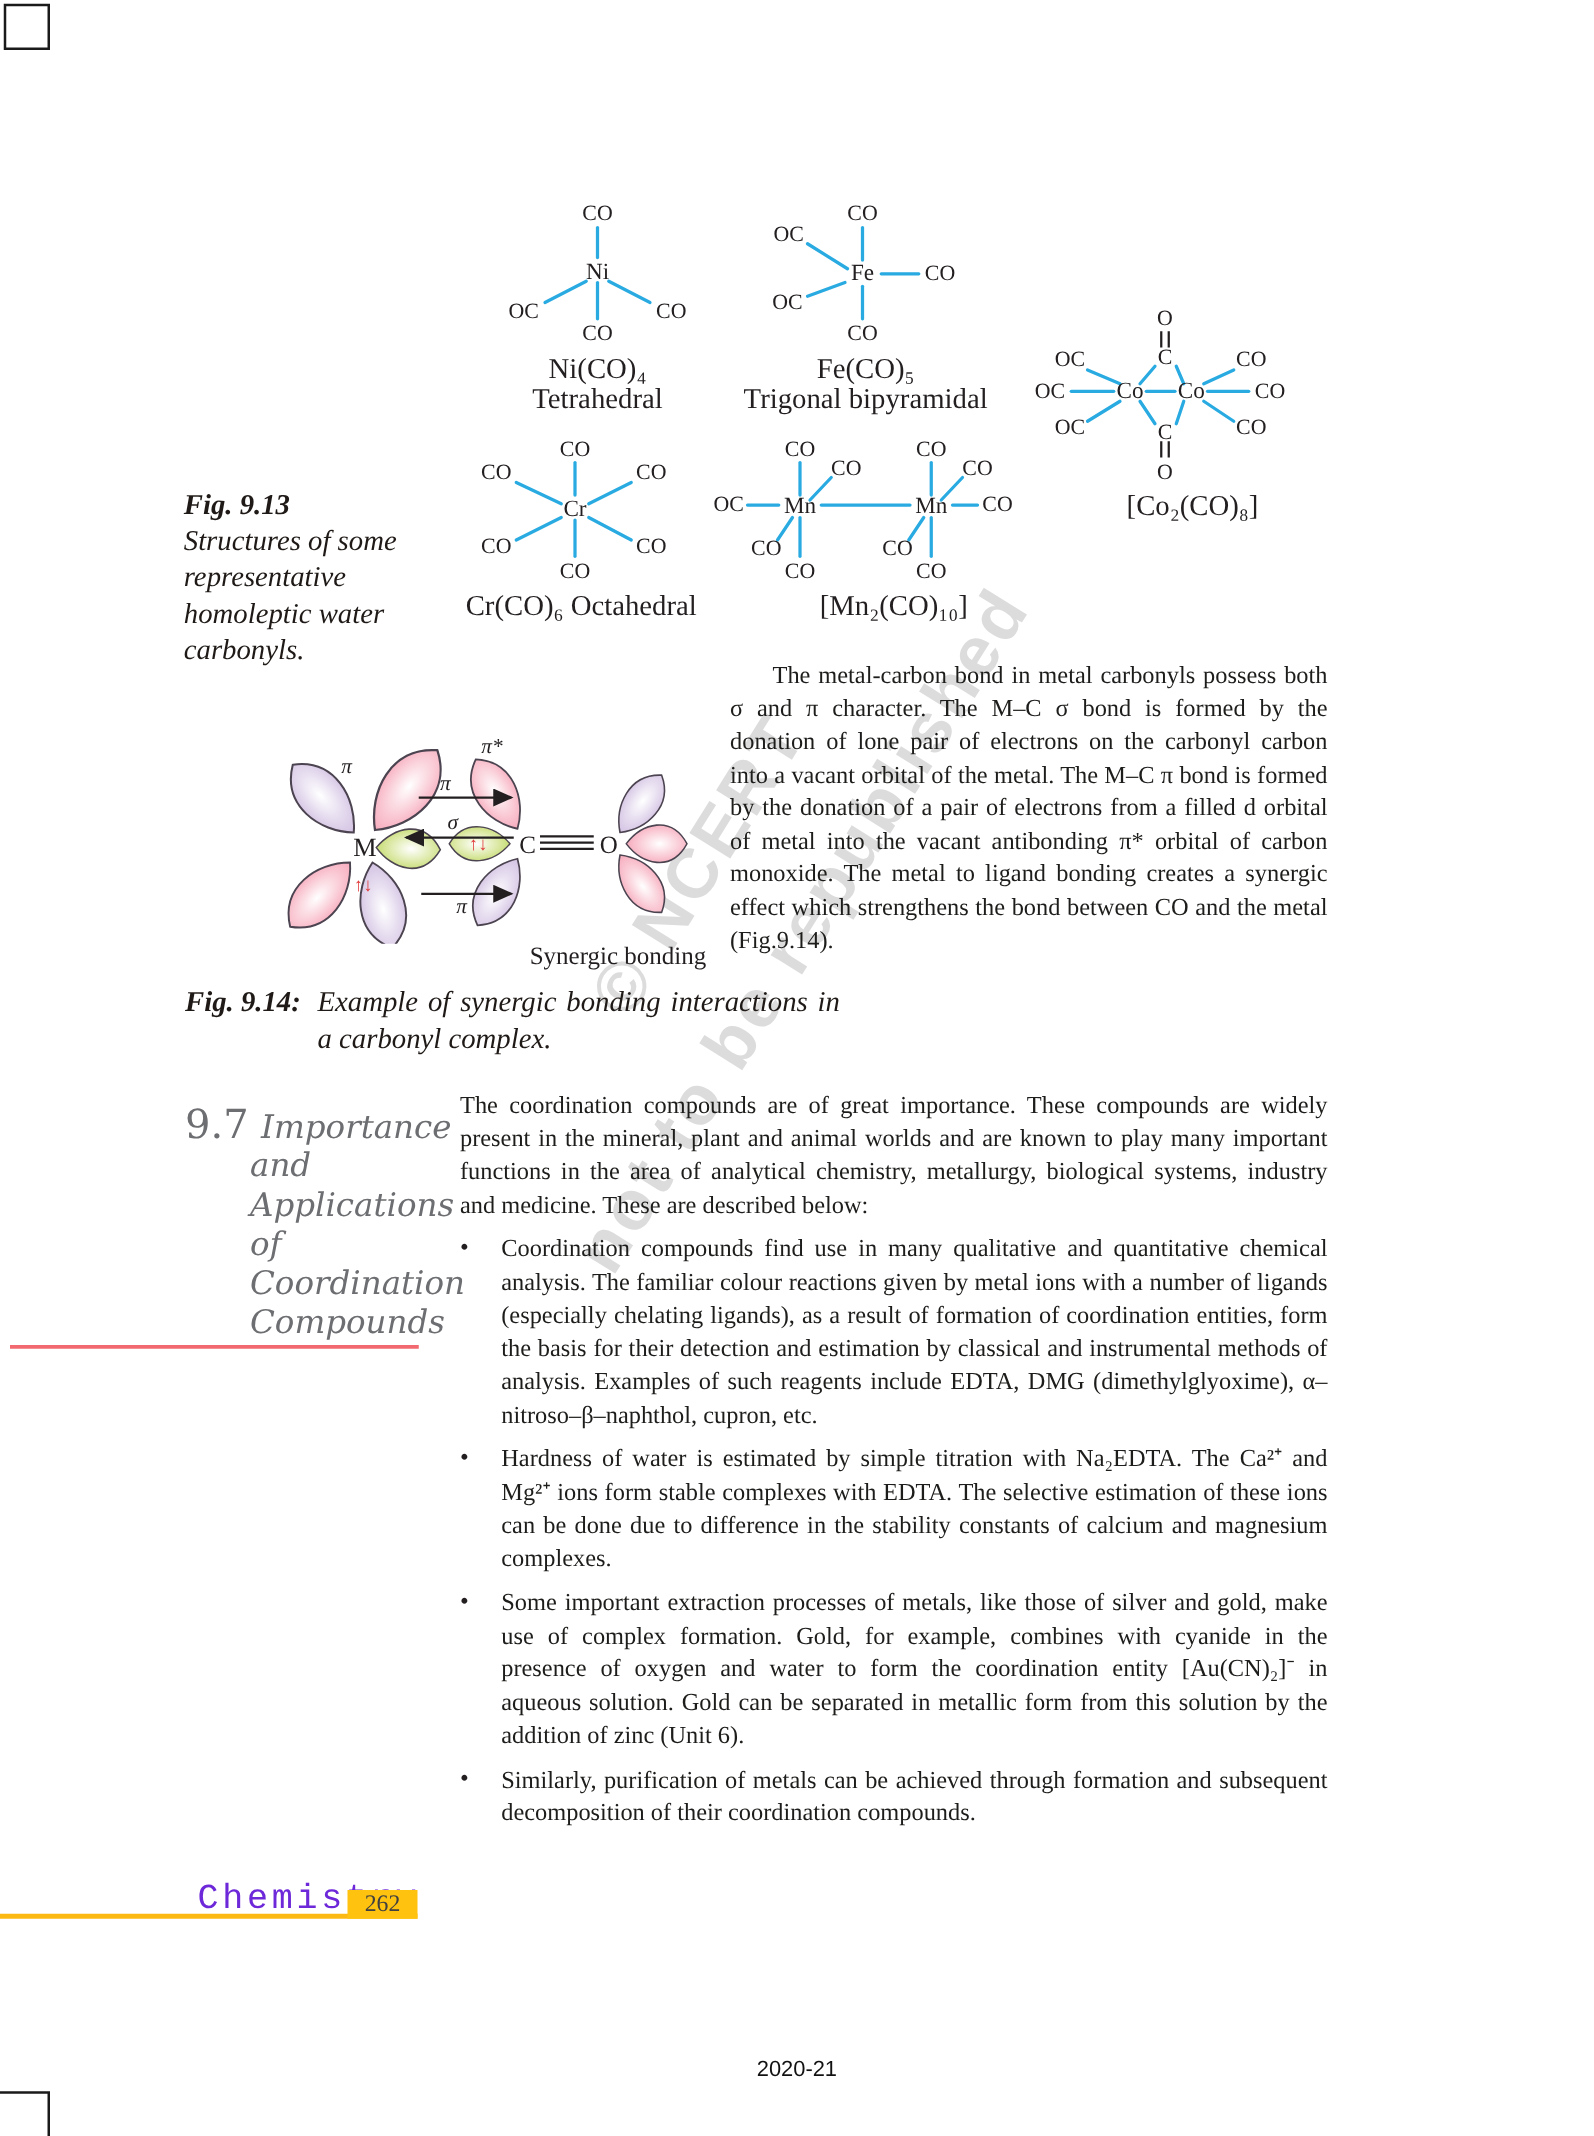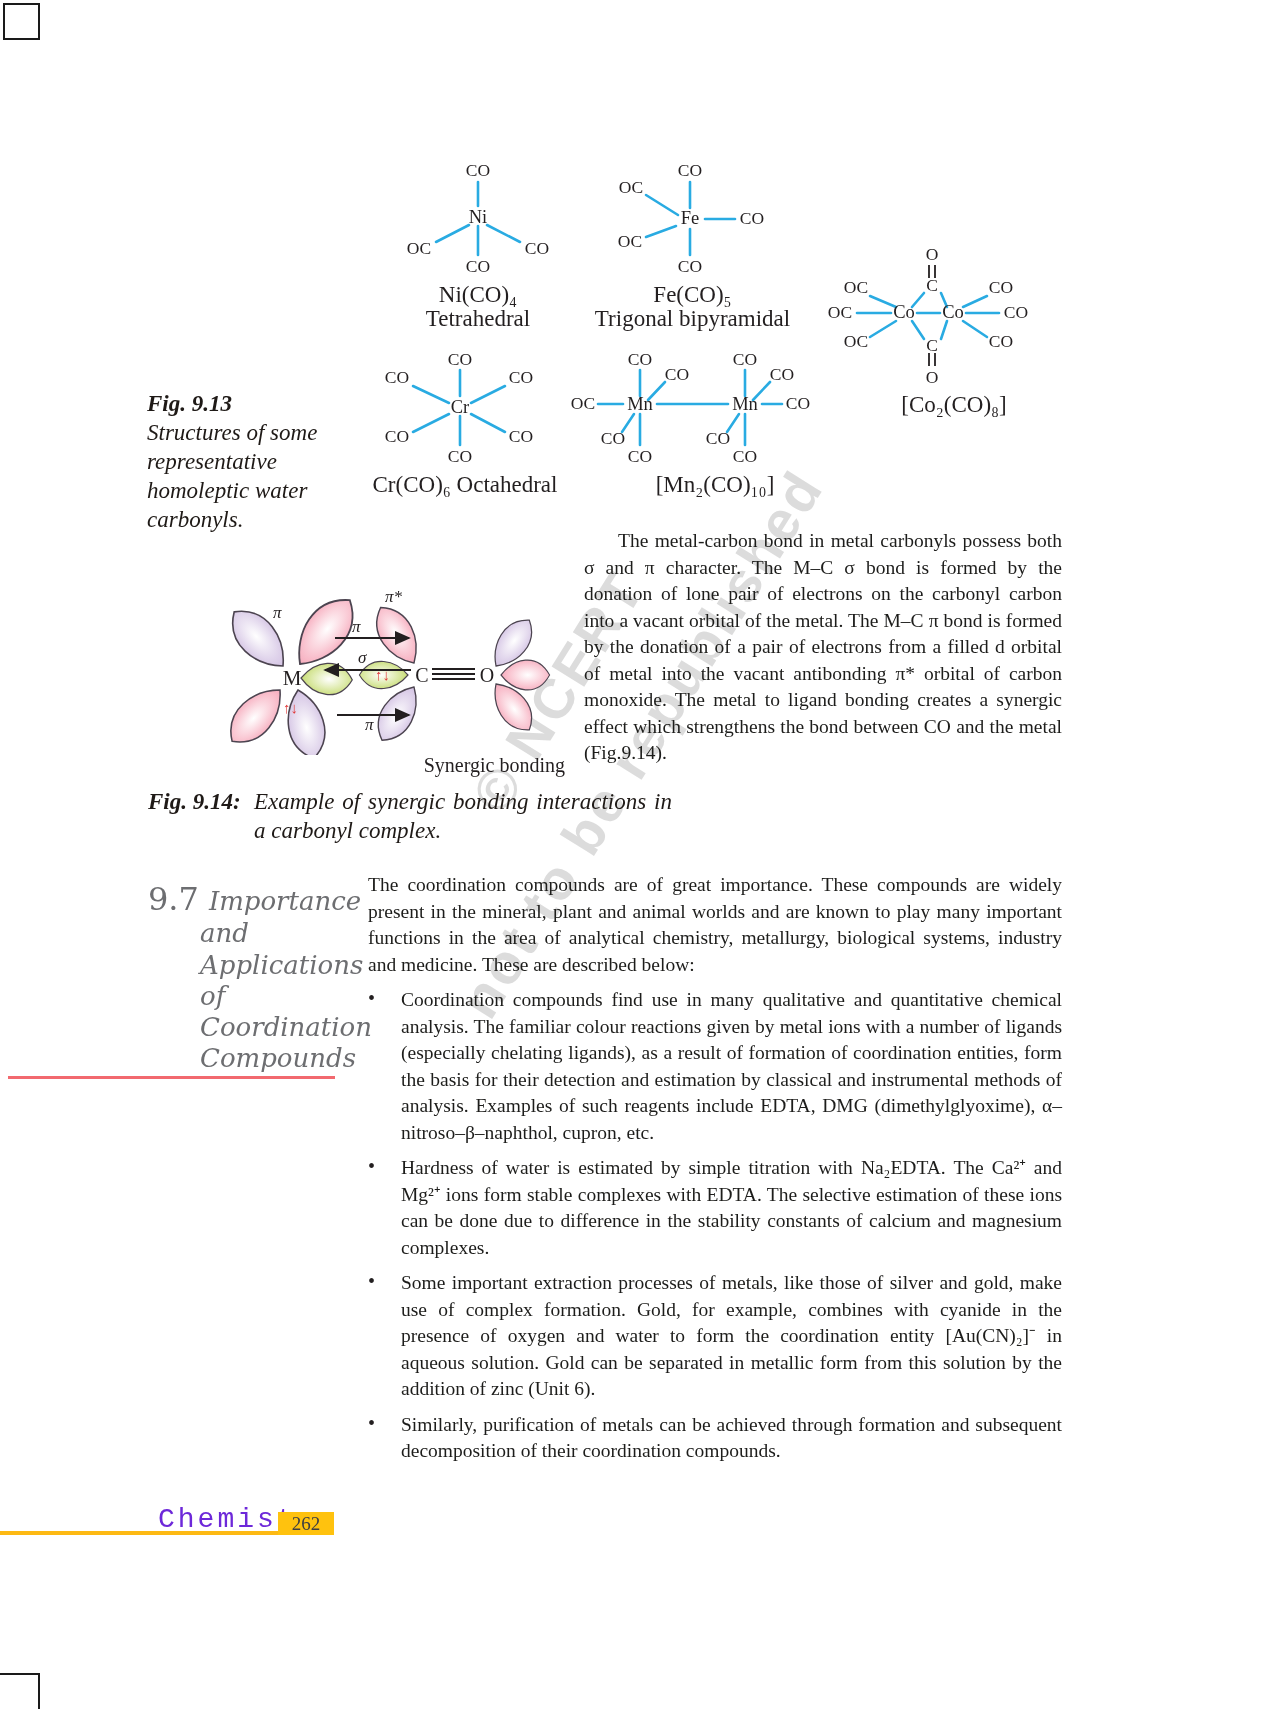--- a/index.html
+++ b/index.html
@@ -268,14 +268,15 @@
     </div>
     <div class="bullet-row">
       <div class="bullet-mark">•</div>
       <div class="bullet-text bodytext">Similarly, purification of metals can be achieved through formation and subsequent decomposition of their coordination compounds.</div>
     </div>
   </div>
 
   <div class="abs yellow-rule" style="left:0;top:1531px;width:334px;"></div>
   <div class="abs footer-subject" style="left:158px;top:1504px;">Chemistry</div>
   <div class="abs page-badge" style="left:278px;top:1512px;">262</div>
+  <div class="abs year" style="left:0;top:1645px;">2020-21</div>
 
 </div>
 
 </body></html>

